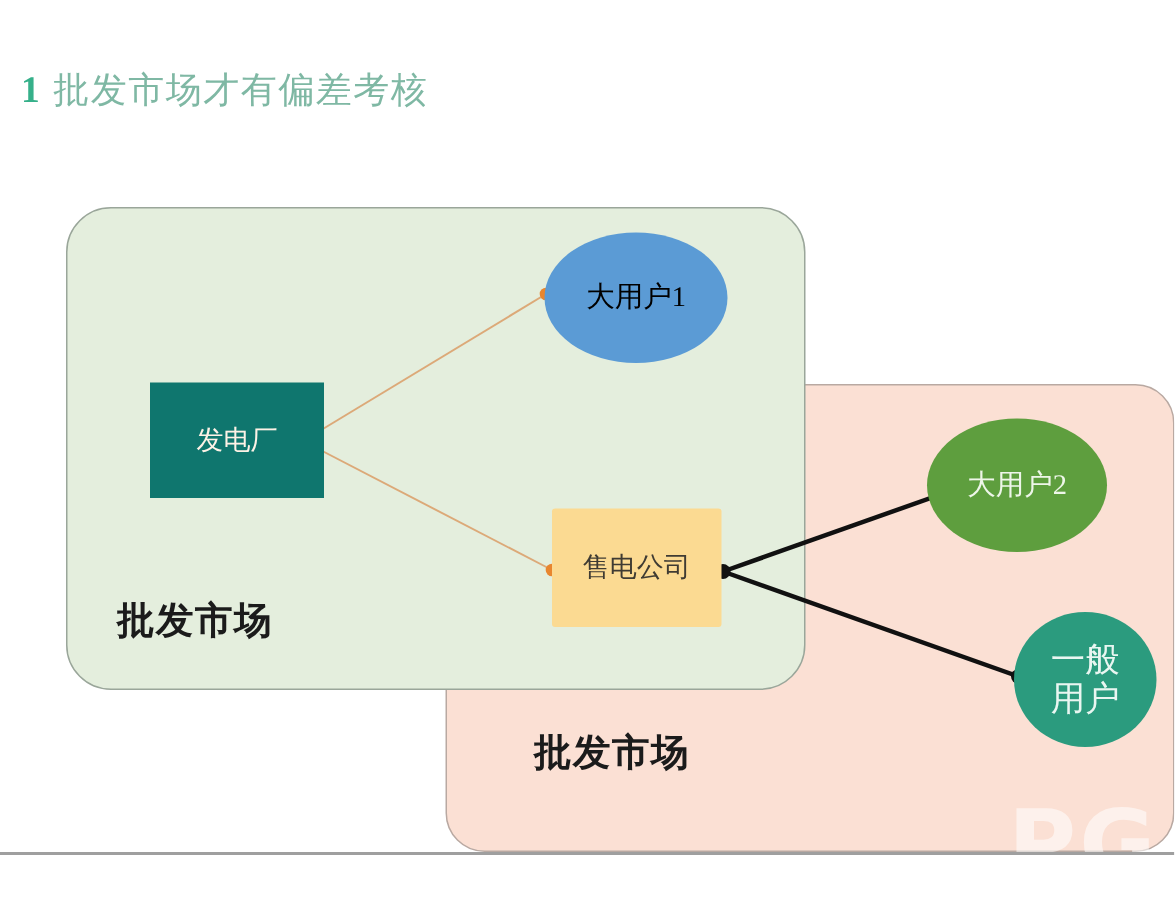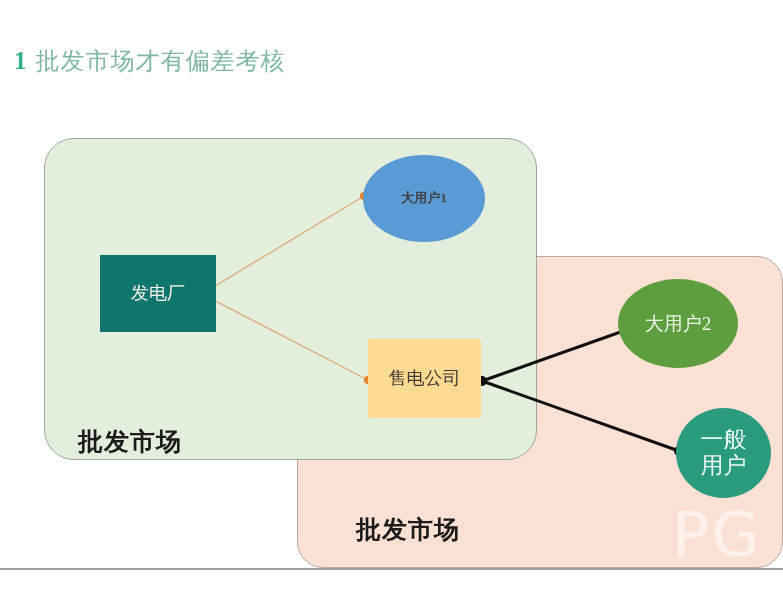--- a/index.html
+++ b/index.html
@@ -66,21 +66,20 @@
     border-radius: 30px;
   }
   .panel-label {
     position: absolute;
     font-family: "DejaVu Sans", "Liberation Sans", sans-serif;
     font-weight: bold;
     font-size: 25px;
     color: #1b1b1b;
     letter-spacing: 1px;
     white-space: nowrap;
-    margin-top: 28px;
   }
   #wholesale-label { left: 78px; top: 397px; }
   #retail-label { left: 356px; top: 485px; }
 
   
   #edges {
     position: absolute;
     left: 0; top: 0;
     width: 783px;
     height: 611px;
@@ -116,23 +115,22 @@
 
   #node-user1 {
     left: 363px;
     top: 155px;
     width: 122px;
     height: 87px;
     background: #5b9bd5;
     border-radius: 50%;
   }
   #node-user1 .node-label {
-    color: #404040;
-    font-size: 13px;
-    font-weight: bold;
+    color: #000000;
+    font-size: 19px;
   }
 
   #node-retailer {
     left: 368px;
     top: 339px;
     width: 113px;
     height: 79px;
     background: #fbda92;
     border-radius: 2px;
   }
@@ -164,24 +162,24 @@
   }
   #node-general .node-label {
     color: #e9f6f1;
     font-size: 23px;
   }
 
   
   #watermark {
     position: absolute;
     left: 672px;
-    top: 504px;
+    top: 532px;
     font-family: "DejaVu Sans", "Liberation Sans", sans-serif;
     font-size: 62px;
-    font-weight: normal;
+    font-weight: bold;
     letter-spacing: 2px;
     color: rgba(255, 255, 255, 0.55);
     line-height: 1;
     user-select: none;
   }
 
   
   #bottom-rule {
     position: absolute;
     left: 0;

